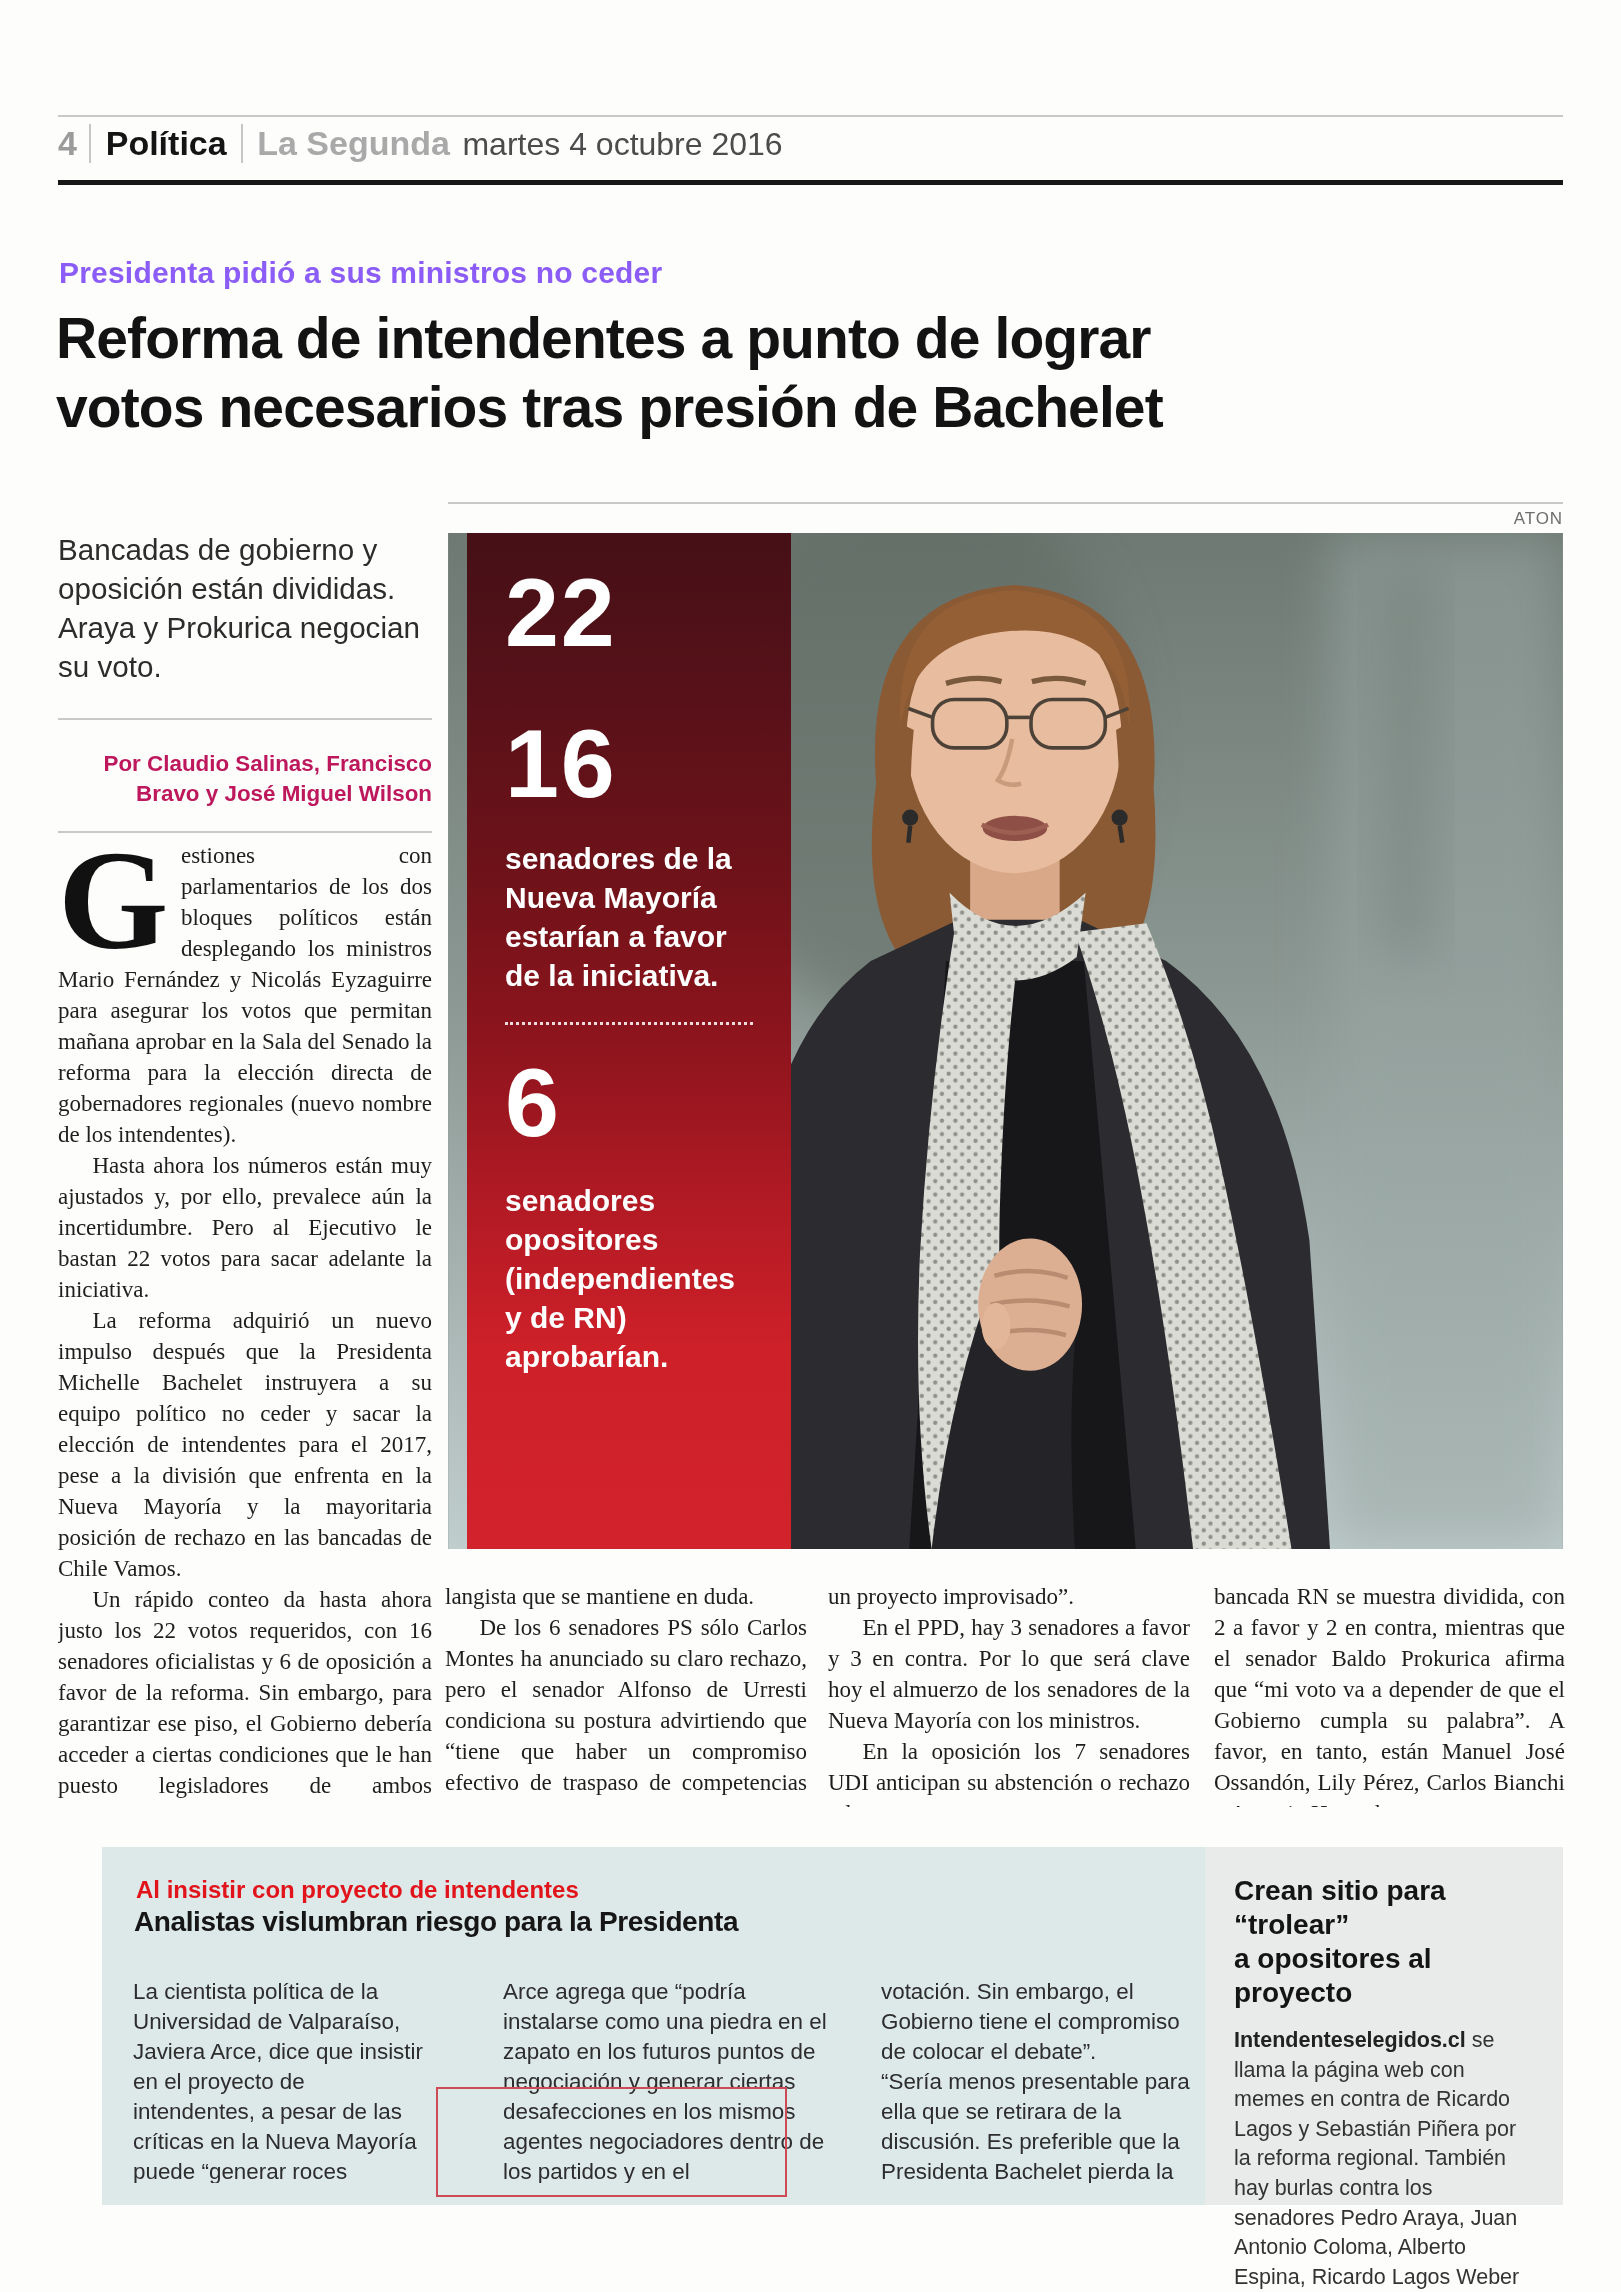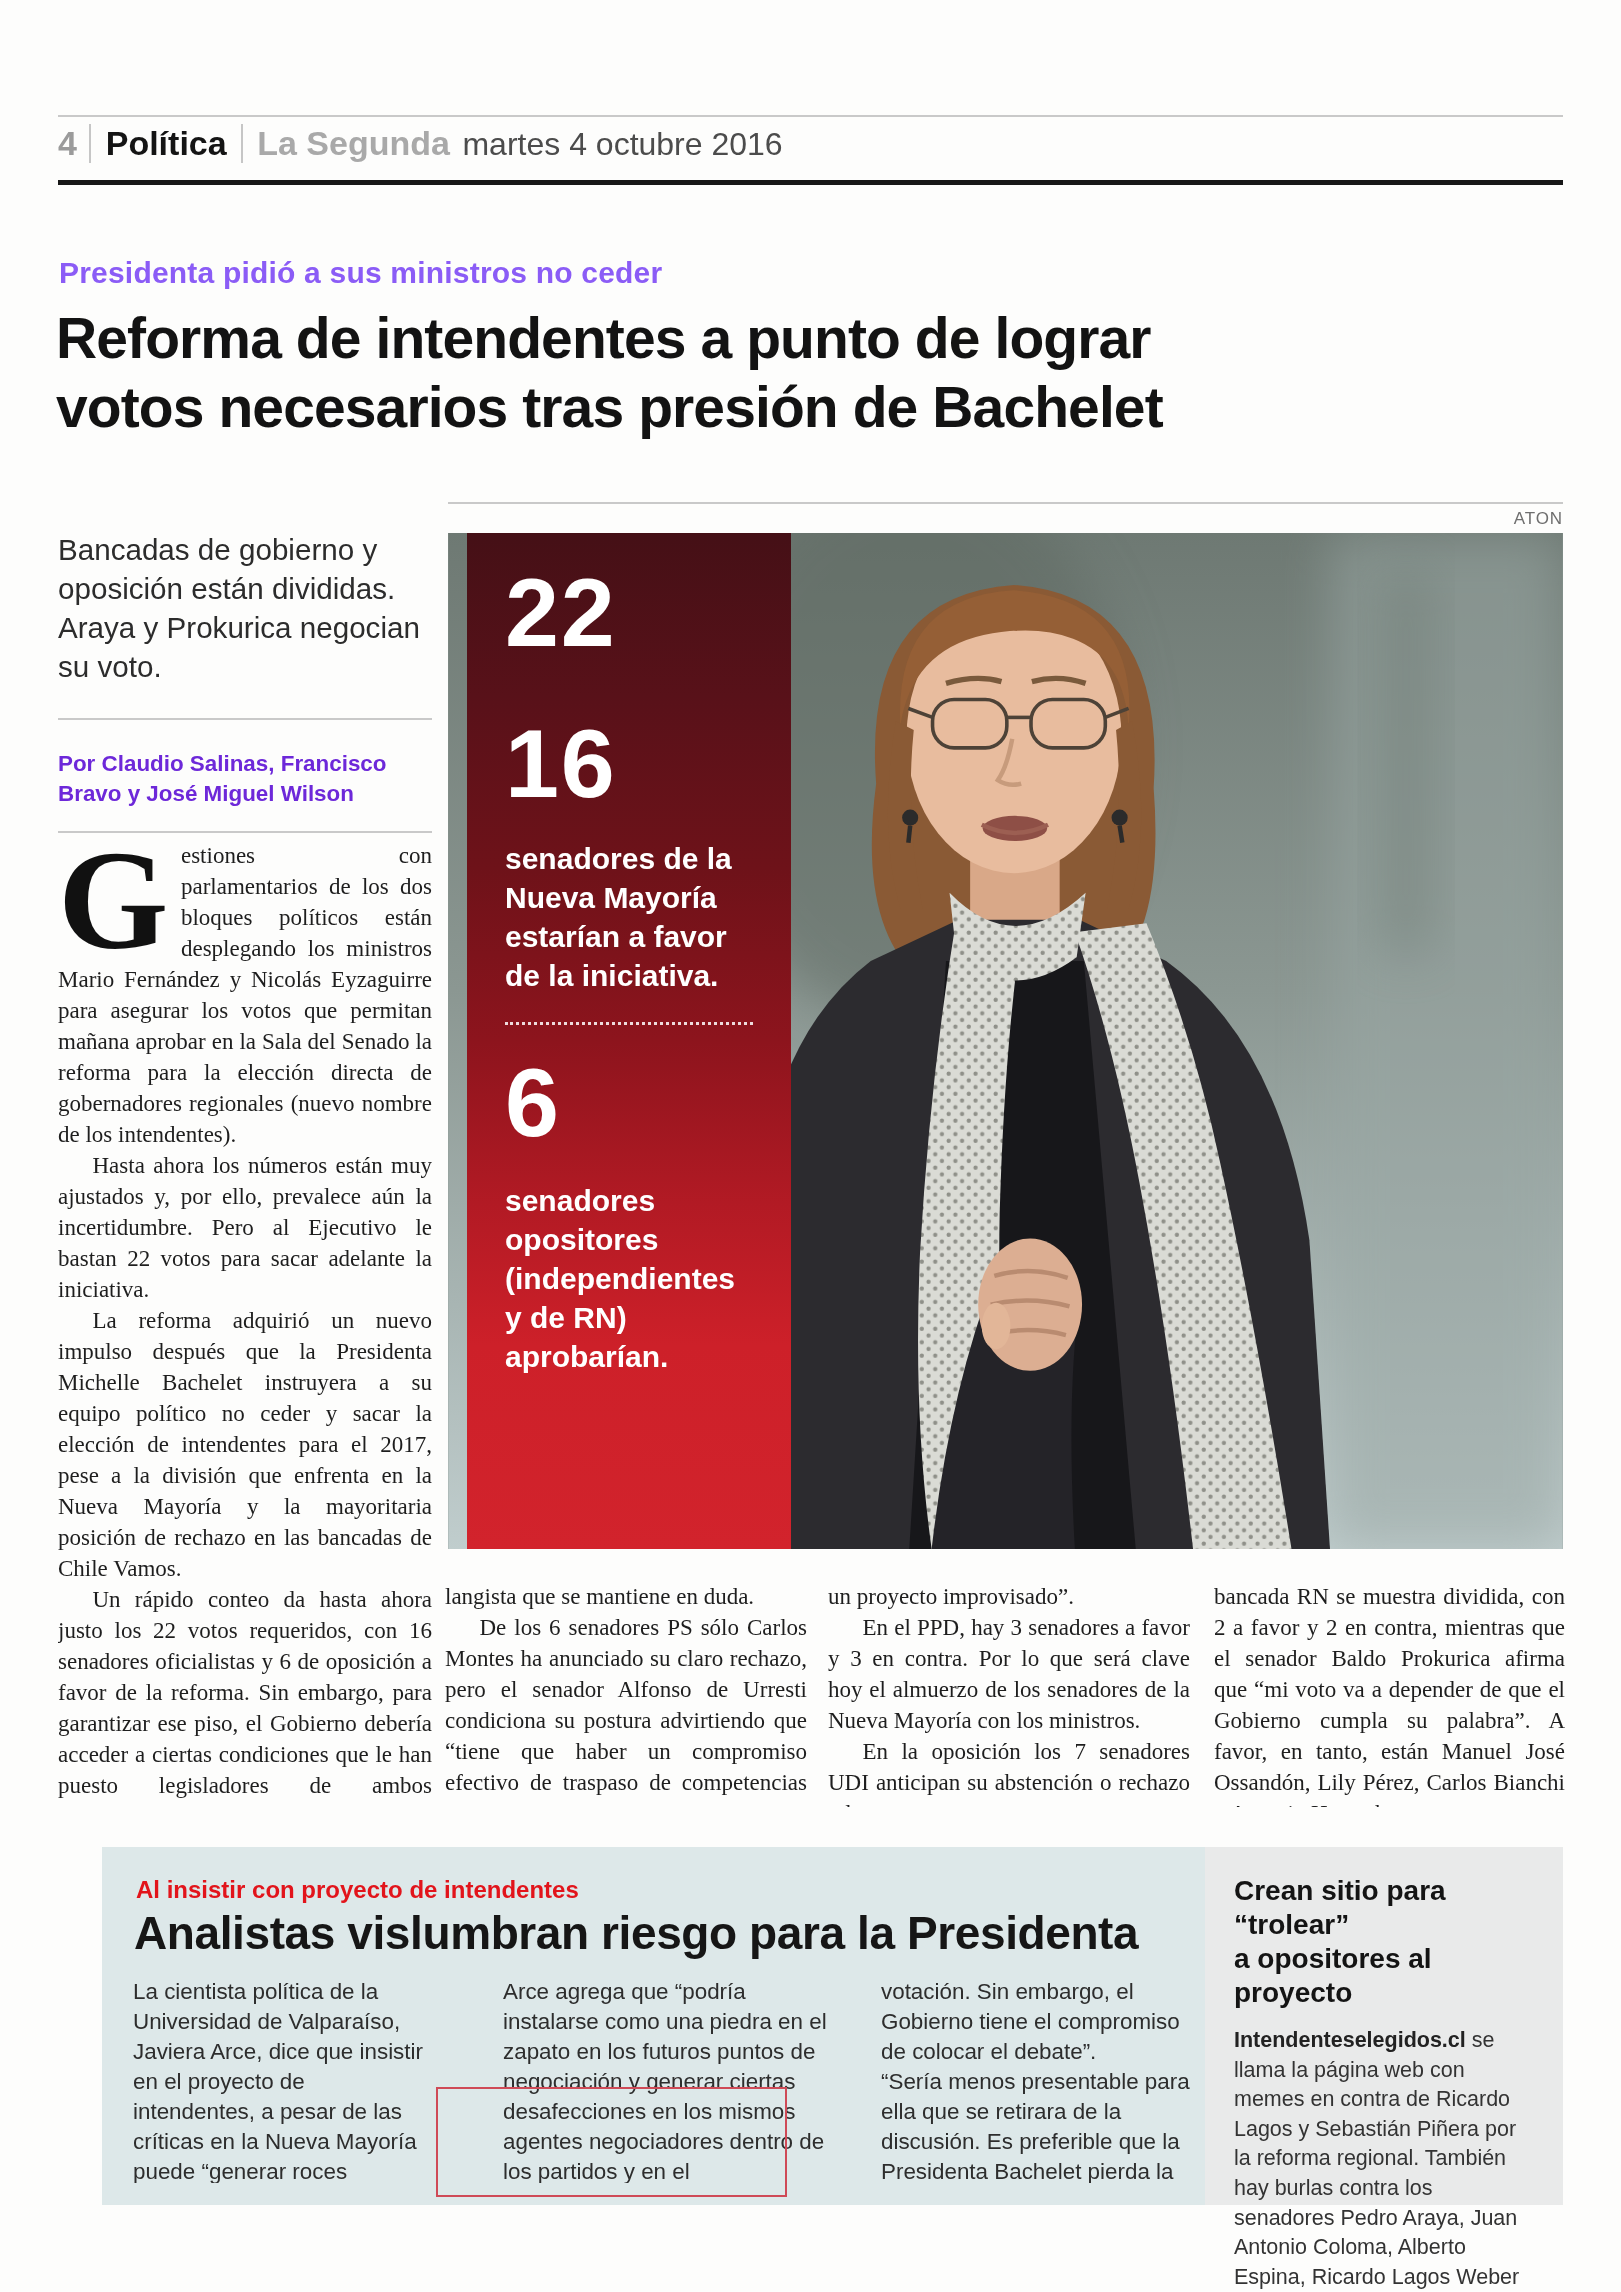--- a/index.html
+++ b/index.html
@@ -14,21 +14,21 @@
   .masthead{display:flex;align-items:baseline;white-space:nowrap;}
   .mh-num{font-weight:bold;font-size:34px;color:#9b9b9b;padding-right:12.5px;}
   .mh-sec{font-weight:bold;font-size:34px;color:#141414;padding:0 14.3px;border-left:2.7px solid #c6c6c6;}
   .mh-paper{font-weight:bold;font-size:34px;color:#a9a9a9;padding:0 12.5px 0 14.3px;border-left:2.7px solid #c6c6c6;}
   .mh-date{font-size:32px;color:#4c4c4c;}
   
   .kicker{font-weight:bold;font-size:30px;color:#8b5cf6;letter-spacing:0.2px;}
   .headline{font-weight:bold;font-size:57px;line-height:69px;color:#131313;letter-spacing:-0.9px;}
   
   .deck{font-size:29.6px;line-height:39px;color:#2c2c2c;}
-  .byline{font-weight:bold;font-size:22.4px;line-height:29.6px;color:#6d28d9;}
+  .byline{font-weight:bold;font-size:22.4px;line-height:29.6px;color:#be185d;text-align:right;}
   .serif p{margin:0;font-family:"Liberation Serif",serif;font-size:23px;line-height:31px;
            text-align:justify;color:#1e1e1e;}
   .serif p.ind{text-indent:1.5em;}
   .dropcap{float:left;font-family:"Liberation Serif",serif;font-weight:bold;font-size:142px;
            line-height:111px;padding:5.4px 12.5px 0 0;color:#111;}
   
   .redpanel{
     background:linear-gradient(180deg,#451016 0%,#581119 16%,#6e1219 33%,#8d141d 50%,
                #b21a24 66%,#cd2029 80%,#d2232c 100%);
     color:#fff;box-sizing:border-box;padding:21.5px 38px 0 38px;
@@ -36,21 +36,21 @@
   .big-num{font-weight:bold;font-size:97px;line-height:1;letter-spacing:1.8px;}
   .panel-cap{font-weight:bold;font-size:30px;line-height:39px;}
   .dotline{border:none;border-top:3.6px dotted rgba(255,255,255,.85);margin:27px 0 0 0;}
   
   .photo{overflow:hidden;background:#8b9792;}
   .credit{font-size:17px;color:#6e6e6e;letter-spacing:0.9px;}
   
   .bluebox{background:#dde8e9;margin-left:44px;}
   .graybox{background:#e9eaea;box-sizing:border-box;padding:27px 29px;}
   .an-kicker{font-weight:bold;font-size:24px;color:#e2141b;}
-  .an-title{font-weight:bold;font-size:46px;color:#161616;letter-spacing:-0.4px;}
+  .an-title{font-weight:bold;font-size:28px;color:#161616;letter-spacing:-0.4px;}
   .an-col p{margin:0 0 0 0;font-size:22.4px;line-height:30px;color:#2d2d2d;text-align:left;}
   .gb-title{font-weight:bold;font-size:28px;line-height:34px;color:#141414;}
   .gb-body{font-size:21.5px;line-height:29.6px;color:#333;margin-top:16px;}
   .gb-body .b{font-weight:bold;color:#222;}
   .hl-rect{border:2.7px solid #cf4a57;background:transparent;}
 </style>
 </head>
 <body>
 
 <div class="page">

